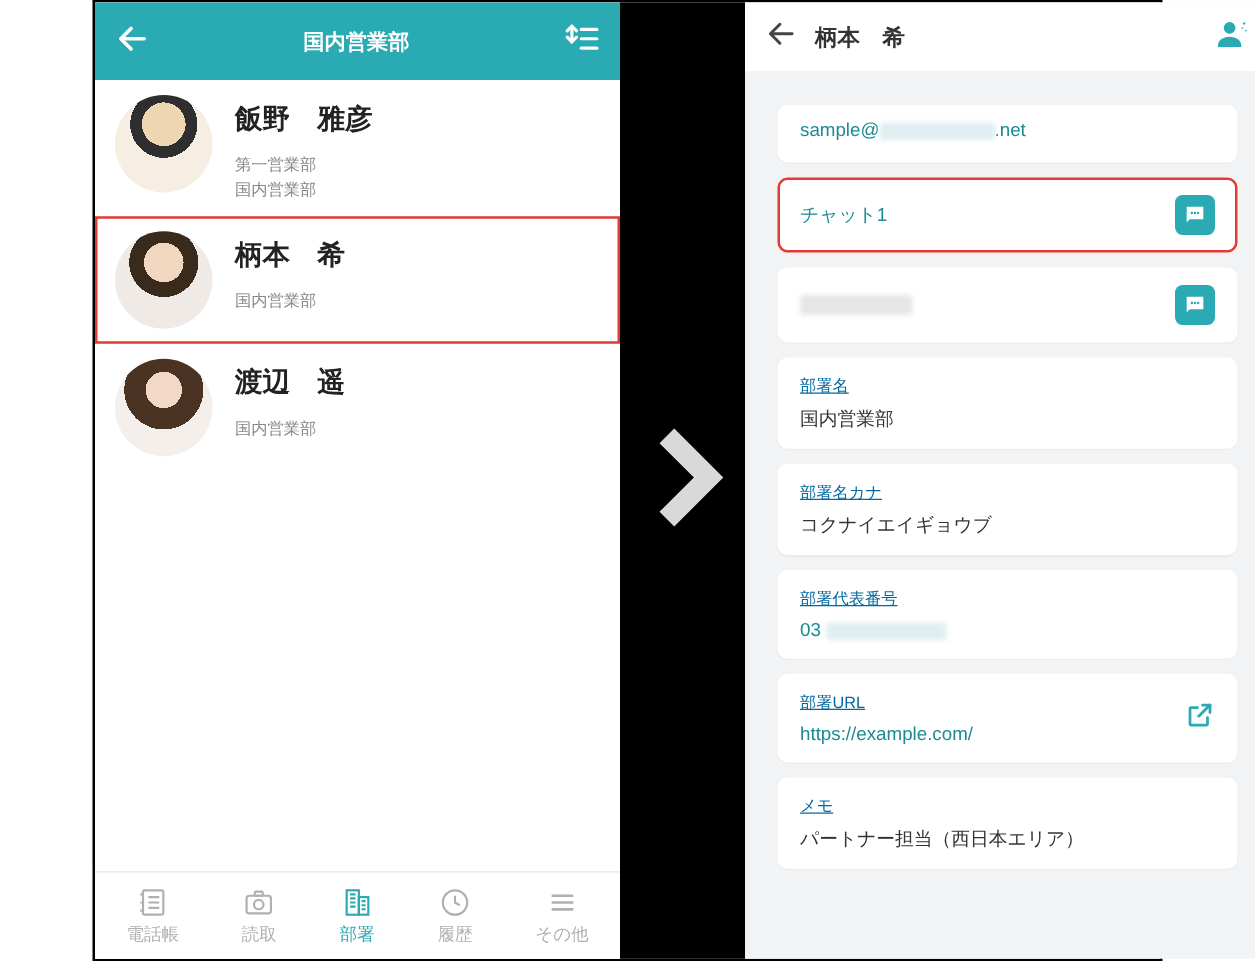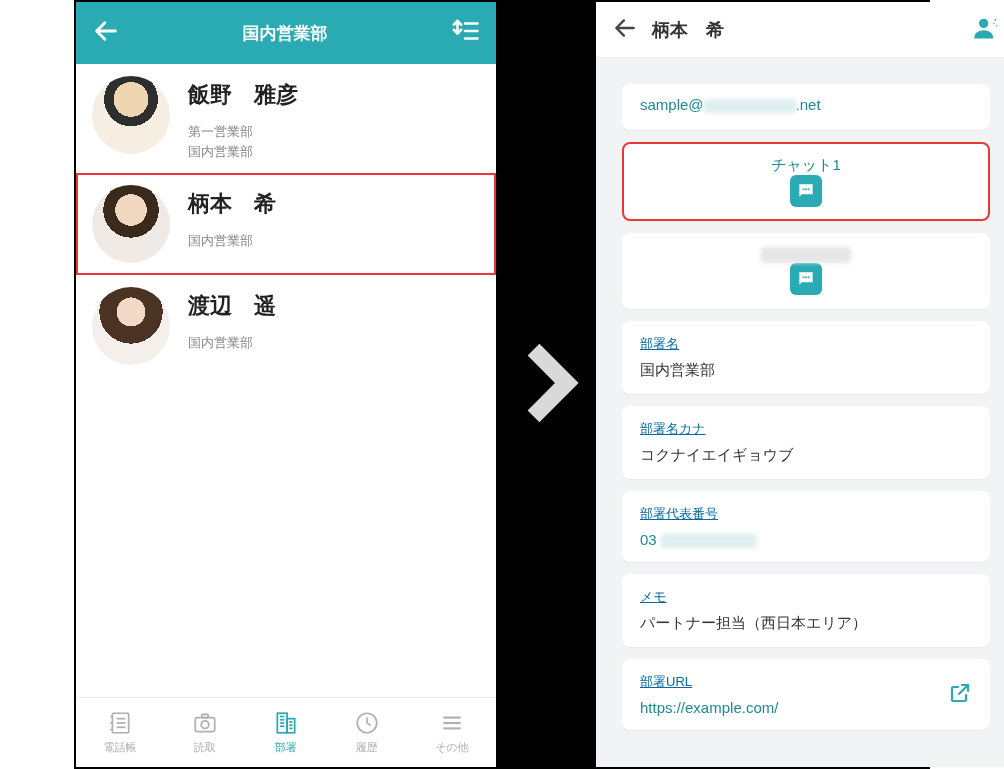--- a/index.html
+++ b/index.html
@@ -19,21 +19,21 @@
     .contact-row.highlight { outline: 2px solid #e53935; outline-offset: -2px; }
     .avatar { width: 78px; height: 78px; border-radius: 50%; flex-shrink: 0; }
     .av1 { background: radial-gradient(circle at 50% 30%, #eed6b3 0 26%, #2e2e2e 26% 40%, #f6ede3 40% 100%); }
     .av2 { background: radial-gradient(circle at 50% 32%, #f1d6c0 0 24%, #3a2a1c 24% 42%, #efeae6 42% 100%); }
     .av3 { background: radial-gradient(circle at 50% 32%, #f3d9c5 0 22%, #4a3322 22% 48%, #f4efea 48% 100%); }
     .contact-info { display: flex; flex-direction: column; padding-top: 4px; }
     .contact-name { font-size: 22px; font-weight: 600; color: #222; margin-bottom: 12px; }
     .contact-sub { font-size: 13px; color: #888; line-height: 1.5; }
 
     .left .bottombar { height: 70px; border-top: 1px solid #e8e8e8; display: flex; justify-content: space-around; align-items: center; background: #fff; }
-    .nav-item { display: flex; flex-direction: column; align-items: center; gap: 4px; color: #b0b0b0; font-size: 11px; }
+    .nav-item { display: flex; flex-direction: column; align-items: center; gap: 4px; color: #b0b0b0; font-size: 14px; }
     .nav-item.active { color: #2aaab2; }
     .nav-item .icon { height: 26px; display: flex; align-items: center; justify-content: center; }
 
     
     .right { background: #f1f3f5; }
     .right .topbar { background: #fff; height: 56px; display: flex; align-items: center; justify-content: space-between; padding: 0 16px; border-bottom: 1px solid #eee; }
     .right .topbar .title { font-size: 18px; font-weight: 600; color: #333; flex: 1; margin-left: 14px; }
     .right .add-person { color: #2aaab2; }
     .right .back-arrow { color: #444; }
 
@@ -42,21 +42,21 @@
     .card { background: #fff; border-radius: 8px; padding: 14px 18px; box-shadow: 0 1px 1px rgba(0,0,0,0.03); }
     .card .label { font-size: 13px; color: #0369a1; margin-bottom: 8px; text-decoration: underline; }
     .card .value { font-size: 15px; color: #333; }
     .card .value.link { color: #1d8a93; }
     .card.with-action { display: flex; align-items: center; justify-content: space-between; }
 
     .email-row { padding: 12px 18px 16px; text-align: left; }
     .email-text { font-size: 15px; color: #1d8a93; }
     .email-text .blur { display: inline-block; width: 92px; height: 14px; background: #dfeef0; border-radius: 2px; filter: blur(2px); vertical-align: middle; }
 
-    .chat-row { display: flex; align-items: center; justify-content: space-between; padding: 14px 18px; flex-direction: column; }
+    .chat-row { display: flex; align-items: center; justify-content: space-between; padding: 14px 18px; }
     .chat-row.highlight { outline: 2px solid #e53935; outline-offset: -2px; }
     .chat-label { font-size: 15px; color: #1d8a93; }
     .chat-label.blurred { display: inline-block; width: 90px; height: 16px; background: #e6e6e6; border-radius: 3px; filter: blur(2px); }
     .chat-icon { width: 32px; height: 32px; border-radius: 6px; background: #2aaab2; display: flex; align-items: center; justify-content: center; }
 
     .phone-num .blur { display: inline-block; width: 96px; height: 14px; background: #dfeef0; border-radius: 2px; filter: blur(2px); vertical-align: middle; }
 
     .open-icon { color: #2aaab2; }
   </style>
 </head>
@@ -243,35 +243,35 @@
         <div class="value">コクナイエイギョウブ</div>
       </div>
 
       <div class="card">
         <div class="label">部署代表番号</div>
         <div class="value link phone-num">
           <span>03</span> <span class="blur"></span>
         </div>
       </div>
 
-      <div class="card">
-        <div class="label">メモ</div>
-        <div class="value">パートナー担当（西日本エリア）</div>
-      </div>
-
       <div class="card with-action">
         <div>
           <div class="label">部署URL</div>
           <div class="value link">https://example.com/</div>
         </div>
         <span class="open-icon">
           <svg width="24" height="24" viewBox="0 0 24 24" fill="none" stroke="currentColor" stroke-width="2.2" stroke-linecap="round" stroke-linejoin="round">
               <path d="M14 4h6v6"></path>
               <path d="M20 4L11 13"></path>
               <path d="M18 14v5a1 1 0 0 1-1 1H5a1 1 0 0 1-1-1V7a1 1 0 0 1 1-1h5"></path>
             </svg>
         </span>
       </div>
 
+      <div class="card">
+        <div class="label">メモ</div>
+        <div class="value">パートナー担当（西日本エリア）</div>
+      </div>
+
     </div>
   </div>
 
 </div>
 
 </body></html>

